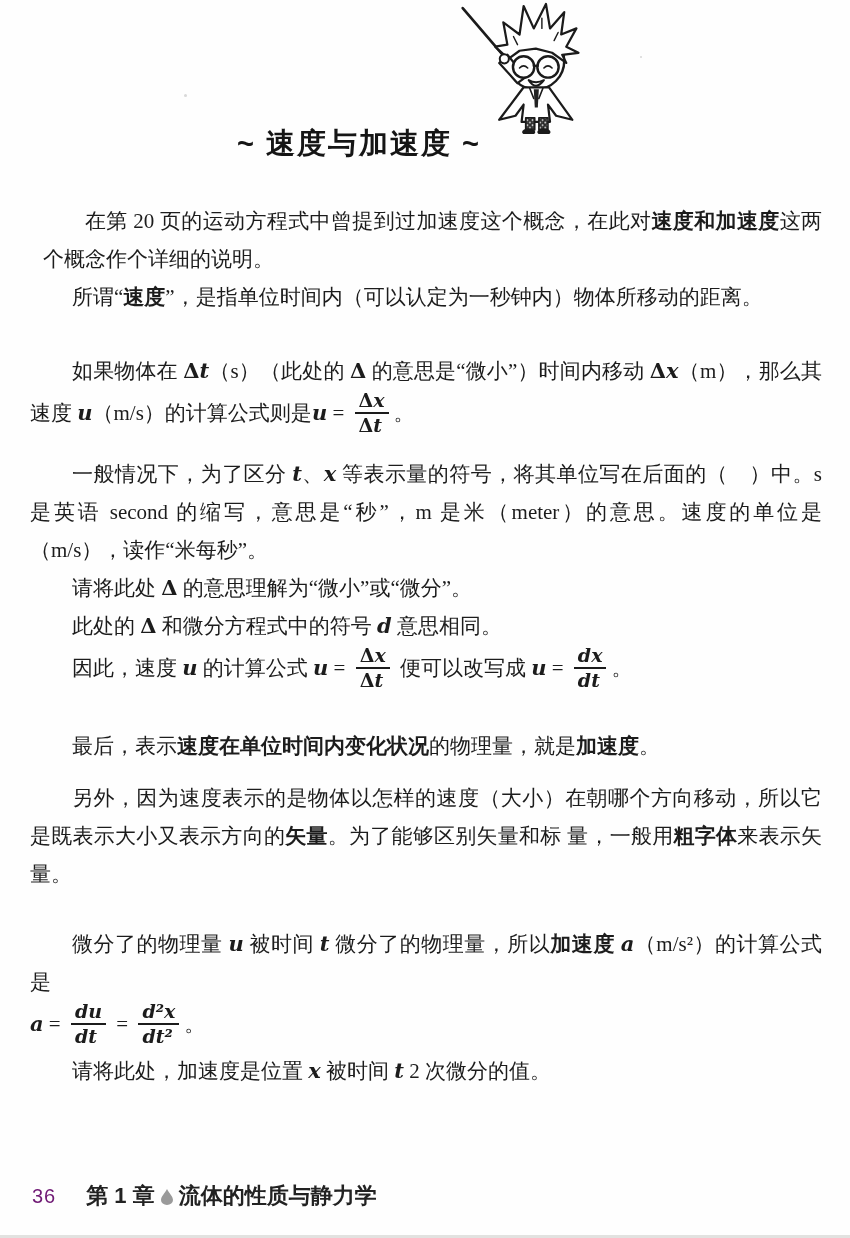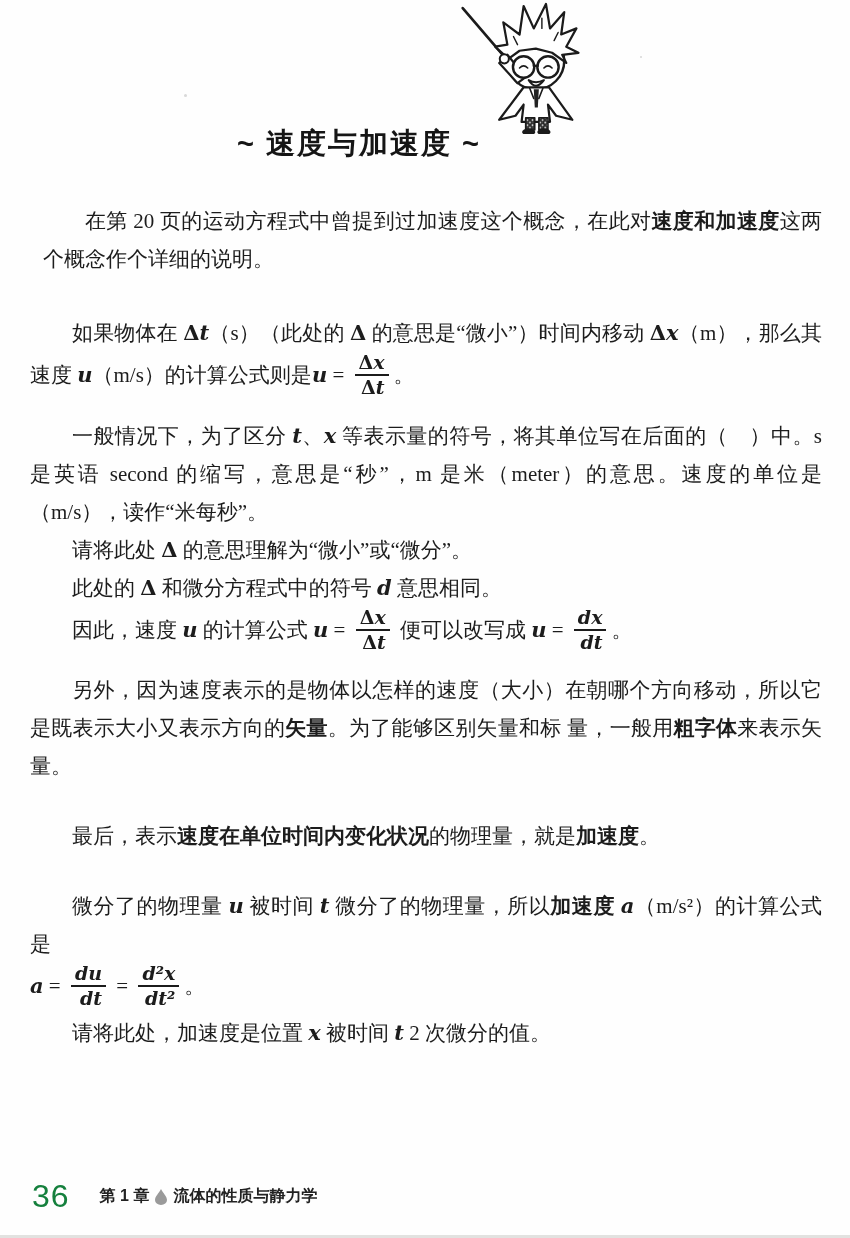--- a/index.html
+++ b/index.html
@@ -31,35 +31,35 @@
   .mt-lg{margin-top:36px;}
   .mt-md{margin-top:32px;}
   .mt-sm{margin-top:14px;}
   .mt-xs{margin-top:8px;margin-left:13px;}
 
   .seg-b{font-weight:700;}
   .seg-m{font-family:"DejaVu Serif",serif;font-style:italic;font-weight:700;}
   .seg-g{font-family:"DejaVu Serif",serif;font-weight:700;}
 
   .frac{
-    display:inline-block;vertical-align:middle;text-align:right;
+    display:inline-block;vertical-align:middle;text-align:left;
     margin:2px 5px;font-size:19px;line-height:1.12;text-indent:0;
     position:relative;top:-2px;
   }
   .frac .num{display:block;border-bottom:2px solid #1b1b1b;padding:0 4px 1px;}
   .frac .den{display:block;padding:1px 4px 0;}
 
   .footer{
     position:absolute;left:32px;top:1178px;height:36px;
     display:flex;align-items:center;
     font-family:"Liberation Sans",sans-serif;
   }
-  .page-num{font-size:32px;color:#15803d;letter-spacing:1px;}
+  .page-num{font-size:20px;color:#701a75;letter-spacing:1px;}
   .chapter-group{margin-left:30px;display:flex;align-items:center;gap:5px;
-    font-size:16px;font-weight:700;color:#222;}
+    font-size:22px;font-weight:700;color:#222;}
   .drop-icon{width:14px;height:17px;display:inline-block;}
   .bottom-edge{position:absolute;left:0;bottom:0;width:850px;height:3px;background:#e2e2e0;}
 </style>
 </head>
 <body>
 
 <div class="page">
 
   <svg class="character" viewBox="0 0 125 130" fill="none" stroke="#1b1b1b" stroke-linejoin="round" stroke-linecap="round">
     <defs>
@@ -97,27 +97,28 @@
     <rect x="85" y="114" width="9" height="12" fill="url(#checker)" stroke-width="1.5"></rect>
 
     <ellipse cx="75" cy="128" rx="6.5" ry="3.5" fill="#1b1b1b" stroke="none"></ellipse>
     <ellipse cx="90" cy="128" rx="6.5" ry="3.5" fill="#1b1b1b" stroke="none"></ellipse>
   </svg>
 
   <div class="title">~ 速度与加速度 ~</div>
 
   <div id="content">
     <p class="para mt-xs"><span>在第 20 页的运动方程式中曾提到过加速度这个概念，在此对</span><span class="seg-b">速度和加速度</span><span>这两个概念作个详细的说明。</span></p>
+    <p class="para"><span>所谓“</span><span class="seg-b">速度</span><span>”，是指单位时间内（可以认定为一秒钟内）物体所移动的距离。</span></p>
     <p class="para mt-lg"><span>如果物体在 </span><span class="seg-g">Δ</span><span class="seg-m">t</span><span>（s）（此处的 </span><span class="seg-g">Δ</span><span> 的意思是“微小”）时间内移动 </span><span class="seg-g">Δ</span><span class="seg-m">x</span><span>（m），那么其速度 </span><span class="seg-m">u</span><span>（m/s）的计算公式则是</span><span class="seg-m">u</span><span> = </span><span class="frac"><span class="num"><span class="seg-g">Δ</span><span class="seg-m">x</span></span><span class="den"><span class="seg-g">Δ</span><span class="seg-m">t</span></span></span><span>。</span></p>
     <p class="para mt-sm"><span>一般情况下，为了区分 </span><span class="seg-m">t</span><span>、</span><span class="seg-m">x</span><span> 等表示量的符号，将其单位写在后面的（　）中。s 是英语 second 的缩写，意思是“秒”，m 是米（meter）的意思。速度的单位是（m/s），读作“米每秒”。</span></p>
     <p class="para"><span>请将此处 </span><span class="seg-g">Δ</span><span> 的意思理解为“微小”或“微分”。</span></p>
     <p class="para"><span>此处的 </span><span class="seg-g">Δ</span><span> 和微分方程式中的符号 </span><span class="seg-m">d</span><span> 意思相同。</span></p>
     <p class="para"><span>因此，速度 </span><span class="seg-m">u</span><span> 的计算公式 </span><span class="seg-m">u</span><span> = </span><span class="frac"><span class="num"><span class="seg-g">Δ</span><span class="seg-m">x</span></span><span class="den"><span class="seg-g">Δ</span><span class="seg-m">t</span></span></span><span> 便可以改写成 </span><span class="seg-m">u</span><span> = </span><span class="frac"><span class="num"><span class="seg-m">dx</span></span><span class="den"><span class="seg-m">dt</span></span></span><span>。</span></p>
+    <p class="para mt-md"><span>最后，表示</span><span class="seg-b">速度在单位时间内变化状况</span><span>的物理量，就是</span><span class="seg-b">加速度</span><span>。</span></p>
     <p class="para mt-sm"><span>另外，因为速度表示的是物体以怎样的速度（大小）在朝哪个方向移动，所以它是既表示大小又表示方向的</span><span class="seg-b">矢量</span><span>。为了能够区别矢量和标 量，一般用</span><span class="seg-b">粗字体</span><span>来表示矢量。</span></p>
-    <p class="para mt-md"><span>最后，表示</span><span class="seg-b">速度在单位时间内变化状况</span><span>的物理量，就是</span><span class="seg-b">加速度</span><span>。</span></p>
     <p class="para mt-md"><span>微分了的物理量 </span><span class="seg-m">u</span><span> 被时间 </span><span class="seg-m">t</span><span> 微分了的物理量，所以</span><span class="seg-b">加速度 </span><span class="seg-m">a</span><span>（m/s²）的计算公式是</span></p>
     <p class="para no-indent"><span class="seg-m">a</span><span> = </span><span class="frac"><span class="num"><span class="seg-m">du</span></span><span class="den"><span class="seg-m">dt</span></span></span><span> = </span><span class="frac"><span class="num"><span class="seg-m">d²x</span></span><span class="den"><span class="seg-m">dt²</span></span></span><span>。</span></p>
     <p class="para"><span>请将此处，加速度是位置 </span><span class="seg-m">x</span><span> 被时间 </span><span class="seg-m">t</span><span> 2 次微分的值。</span></p>
   </div>
 
   <div class="speck" style="left:184px;top:94px;width:3px;height:3px;"></div>
   <div class="speck" style="left:640px;top:56px;width:2px;height:2px;"></div>
   <div class="speck" style="left:698px;top:470px;width:2px;height:2px;"></div>
 
   <div class="footer">

